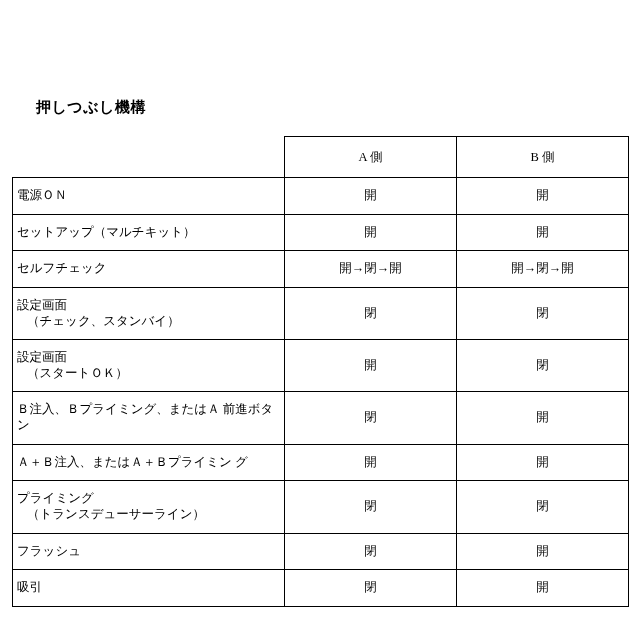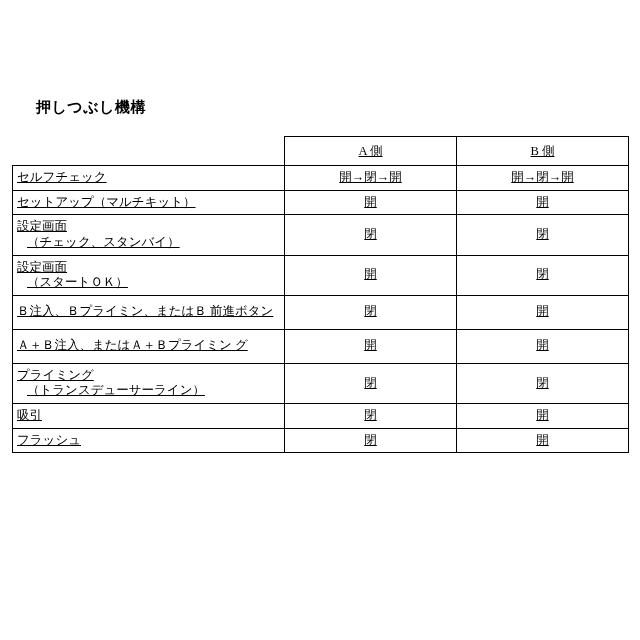--- a/index.html
+++ b/index.html
@@ -34,24 +34,23 @@
     position: absolute;
     left: 12px;
     top: 136px;
     width: 616px;
     border-collapse: collapse;
     table-layout: fixed;
     font-size: 12.5px;
   }
   table.state-table td, table.state-table th {
     border: 1px solid #000000;
-    padding: 4px 4px;
+    padding: 10px 4px;
     vertical-align: middle;
     font-weight: normal;
-    text-decoration: underline;
   }
   col.c-label { width: 272px; }
   col.c-a { width: 172px; }
   col.c-b { width: 172px; }
   .hdr td {
     text-align: center;
     height: 20px;
   }
   .hdr td.blank {
     border-left: none;
@@ -92,31 +91,36 @@
       <col class="c-a">
       <col class="c-b">
     </colgroup>
     <tbody>
       <tr class="hdr">
         <td class="blank"></td>
         <td>A 側</td>
         <td>B 側</td>
       </tr>
 
-
       <tr class="l1">
-        <td class="label">セルフチェック</td>
-        <td class="val">開→閉→開</td>
-        <td class="val">開→閉→開</td>
+        <td class="label">電源ＯＮ</td>
+        <td class="val">開</td>
+        <td class="val">開</td>
       </tr>
 
       <tr class="l1">
         <td class="label">セットアップ（マルチキット）</td>
         <td class="val">開</td>
         <td class="val">開</td>
+      </tr>
+
+      <tr class="l1">
+        <td class="label">セルフチェック</td>
+        <td class="val">開→閉→開</td>
+        <td class="val">開→閉→開</td>
       </tr>
 
 
       <tr class="l2">
         <td class="label">
           <span>設定画面</span>
           <span class="sub">（チェック、スタンバイ）</span>
         </td>
         <td class="val">閉</td>
         <td class="val">閉</td>
@@ -127,21 +131,21 @@
           <span>設定画面</span>
           <span class="sub">（スタートＯＫ）</span>
         </td>
         <td class="val">開</td>
         <td class="val">閉</td>
       </tr>
 
 
       <tr class="l2">
         <td class="label">
-          <span>Ｂ注入、Ｂプライミン、またはＢ</span>
+          <span>Ｂ注入、Ｂプライミング、またはＡ</span>
           <span>前進ボタン</span>
         </td>
         <td class="val">閉</td>
         <td class="val">開</td>
       </tr>
 
       <tr class="l2">
         <td class="label">
           <span>Ａ＋Ｂ注入、またはＡ＋Ｂプライミン</span>
           <span>グ</span>
@@ -153,27 +157,27 @@
       <tr class="l2">
         <td class="label">
           <span>プライミング</span>
           <span class="sub">（トランスデューサーライン）</span>
         </td>
         <td class="val">閉</td>
         <td class="val">閉</td>
       </tr>
 
       <tr class="l1">
-        <td class="label">吸引</td>
+        <td class="label">フラッシュ</td>
         <td class="val">閉</td>
         <td class="val">開</td>
       </tr>
 
       <tr class="l1">
-        <td class="label">フラッシュ</td>
+        <td class="label">吸引</td>
         <td class="val">閉</td>
         <td class="val">開</td>
       </tr>
 
 
     </tbody>
   </table>
 
 </div>
 

